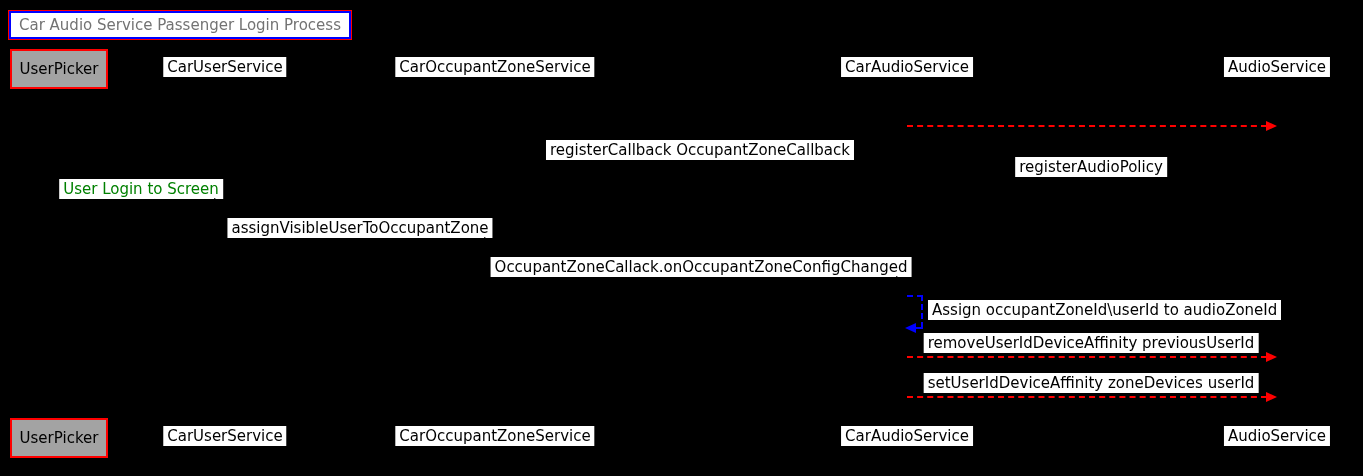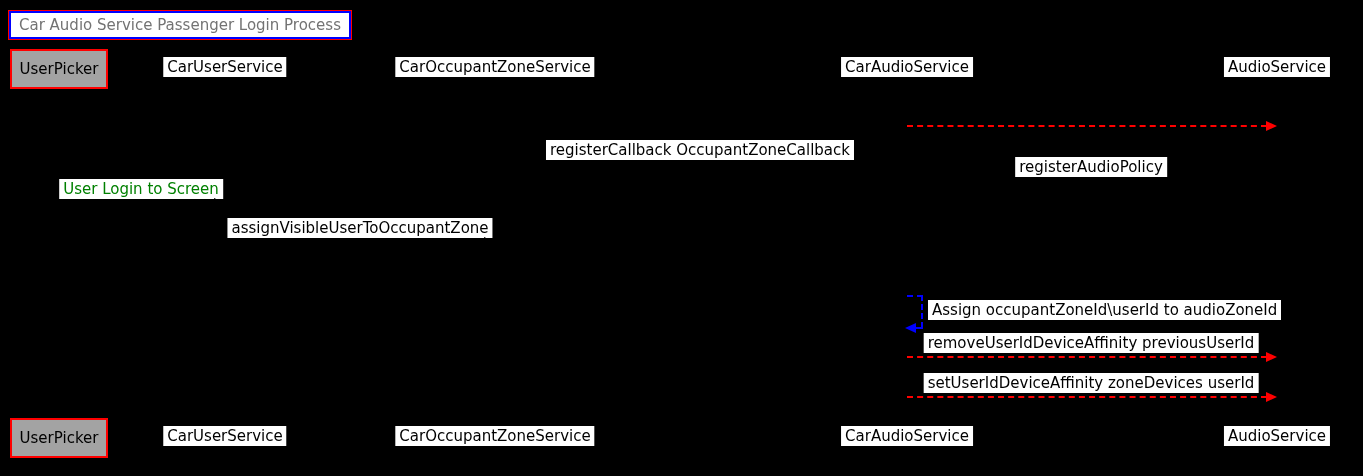--- a/index.html
+++ b/index.html
@@ -66,20 +66,21 @@
   <div class="head-left black" style="left:495px; top:159px;"></div>
 
   <div class="label center green" style="left:141px; top:179px;">User Login to Screen</div>
   <div class="hline black" style="left:58px; top:202px; width:157px;"></div>
   <div class="head-right black" style="left:214px; top:198px;"></div>
 
   <div class="label center" style="left:360px; top:218px;">assignVisibleUserToOccupantZone</div>
   <div class="hline black" style="left:225px; top:241px; width:260px;"></div>
   <div class="head-right black" style="left:484px; top:237px;"></div>
 
+  <div class="label center" style="left:701px; top:257px;">OccupantZoneCallack.onOccupantZoneConfigChanged</div>
   <div class="hline black" style="left:495px; top:280px; width:402px;"></div>
   <div class="head-right black" style="left:896px; top:276px;"></div>
 
   <div class="label" style="left:928px; top:300px;">Assign occupantZoneId\userId to audioZoneId</div>
   <div class="hline blue" style="left:907px; top:295px; width:16px;"></div>
   <div class="vline" style="left:921px; top:295px; height:33px;"></div>
   <div class="hline blue" style="left:915px; top:327px; width:8px;"></div>
   <div class="head-left" style="left:905px; top:323px;"></div>
 
   <div class="label center" style="left:1091px; top:333px;text-align:center;">removeUserIdDeviceAffinity previousUserId</div>

